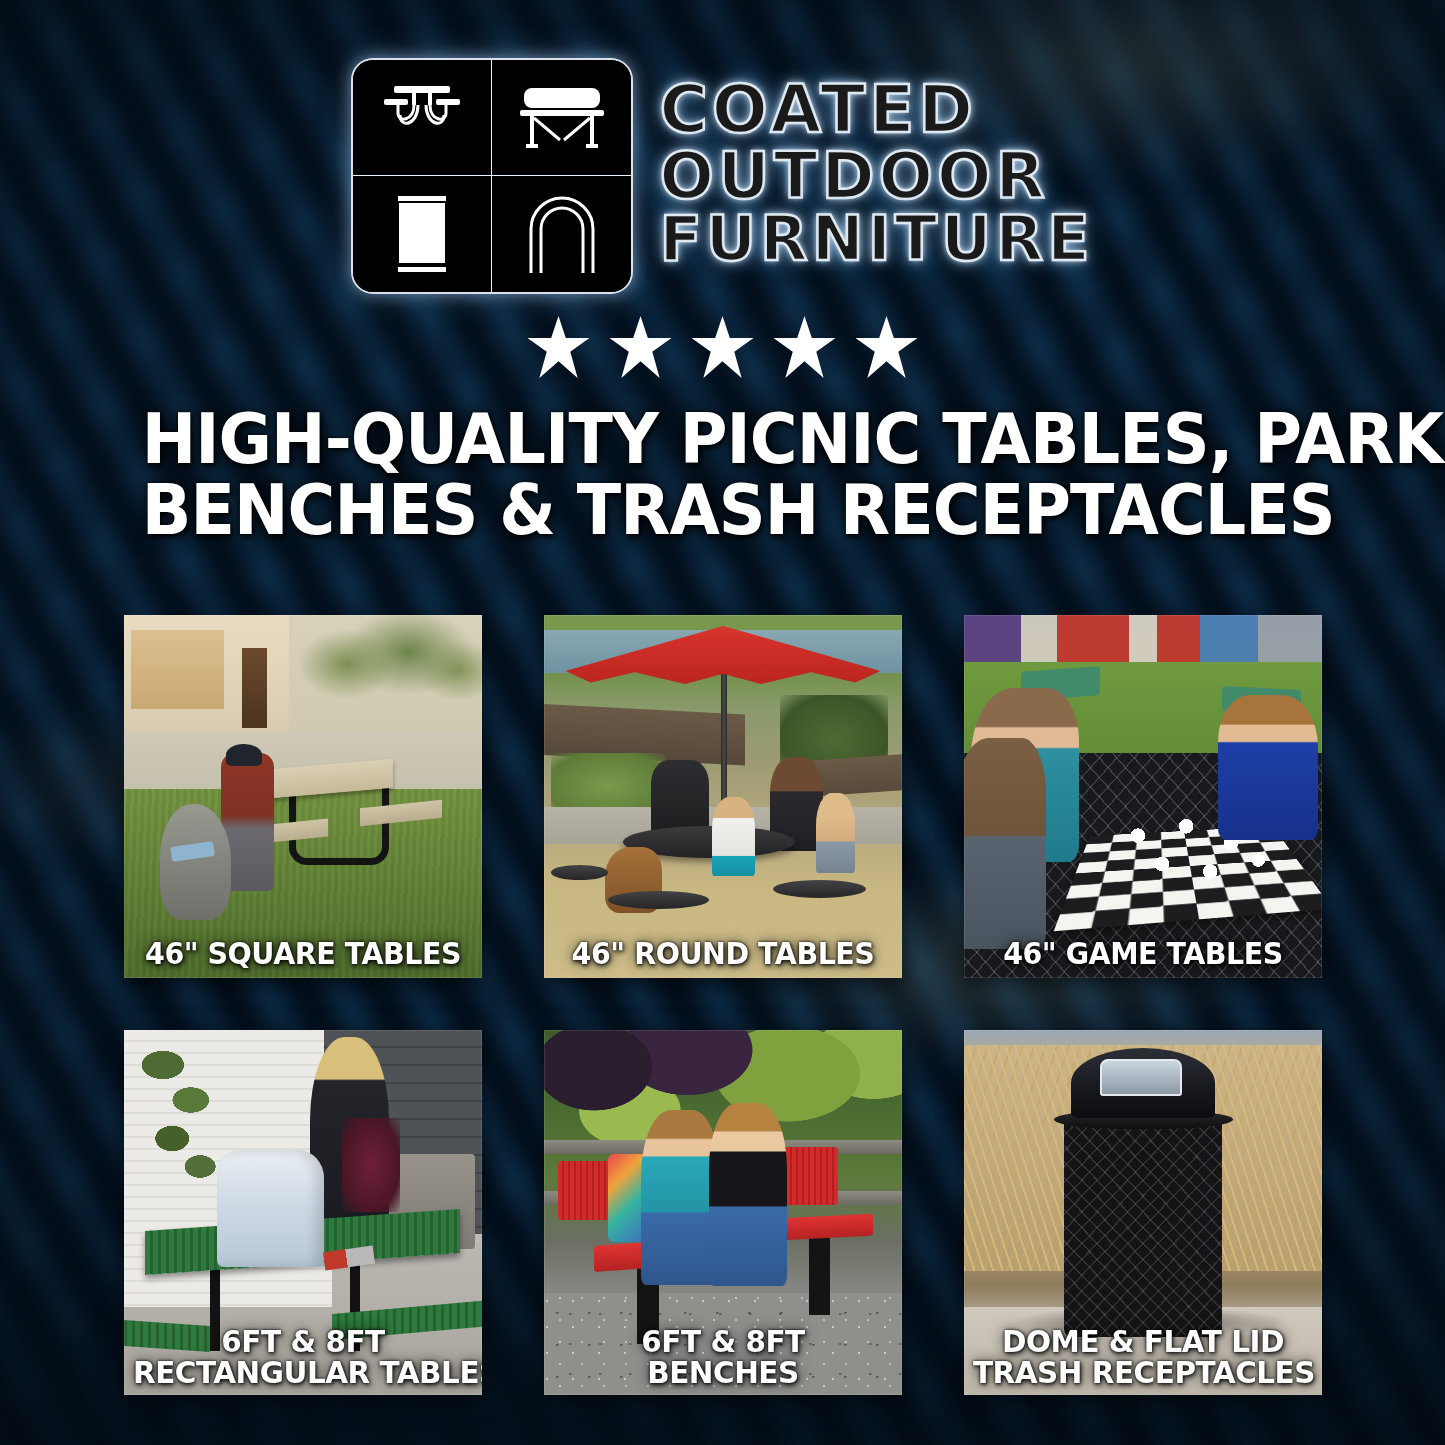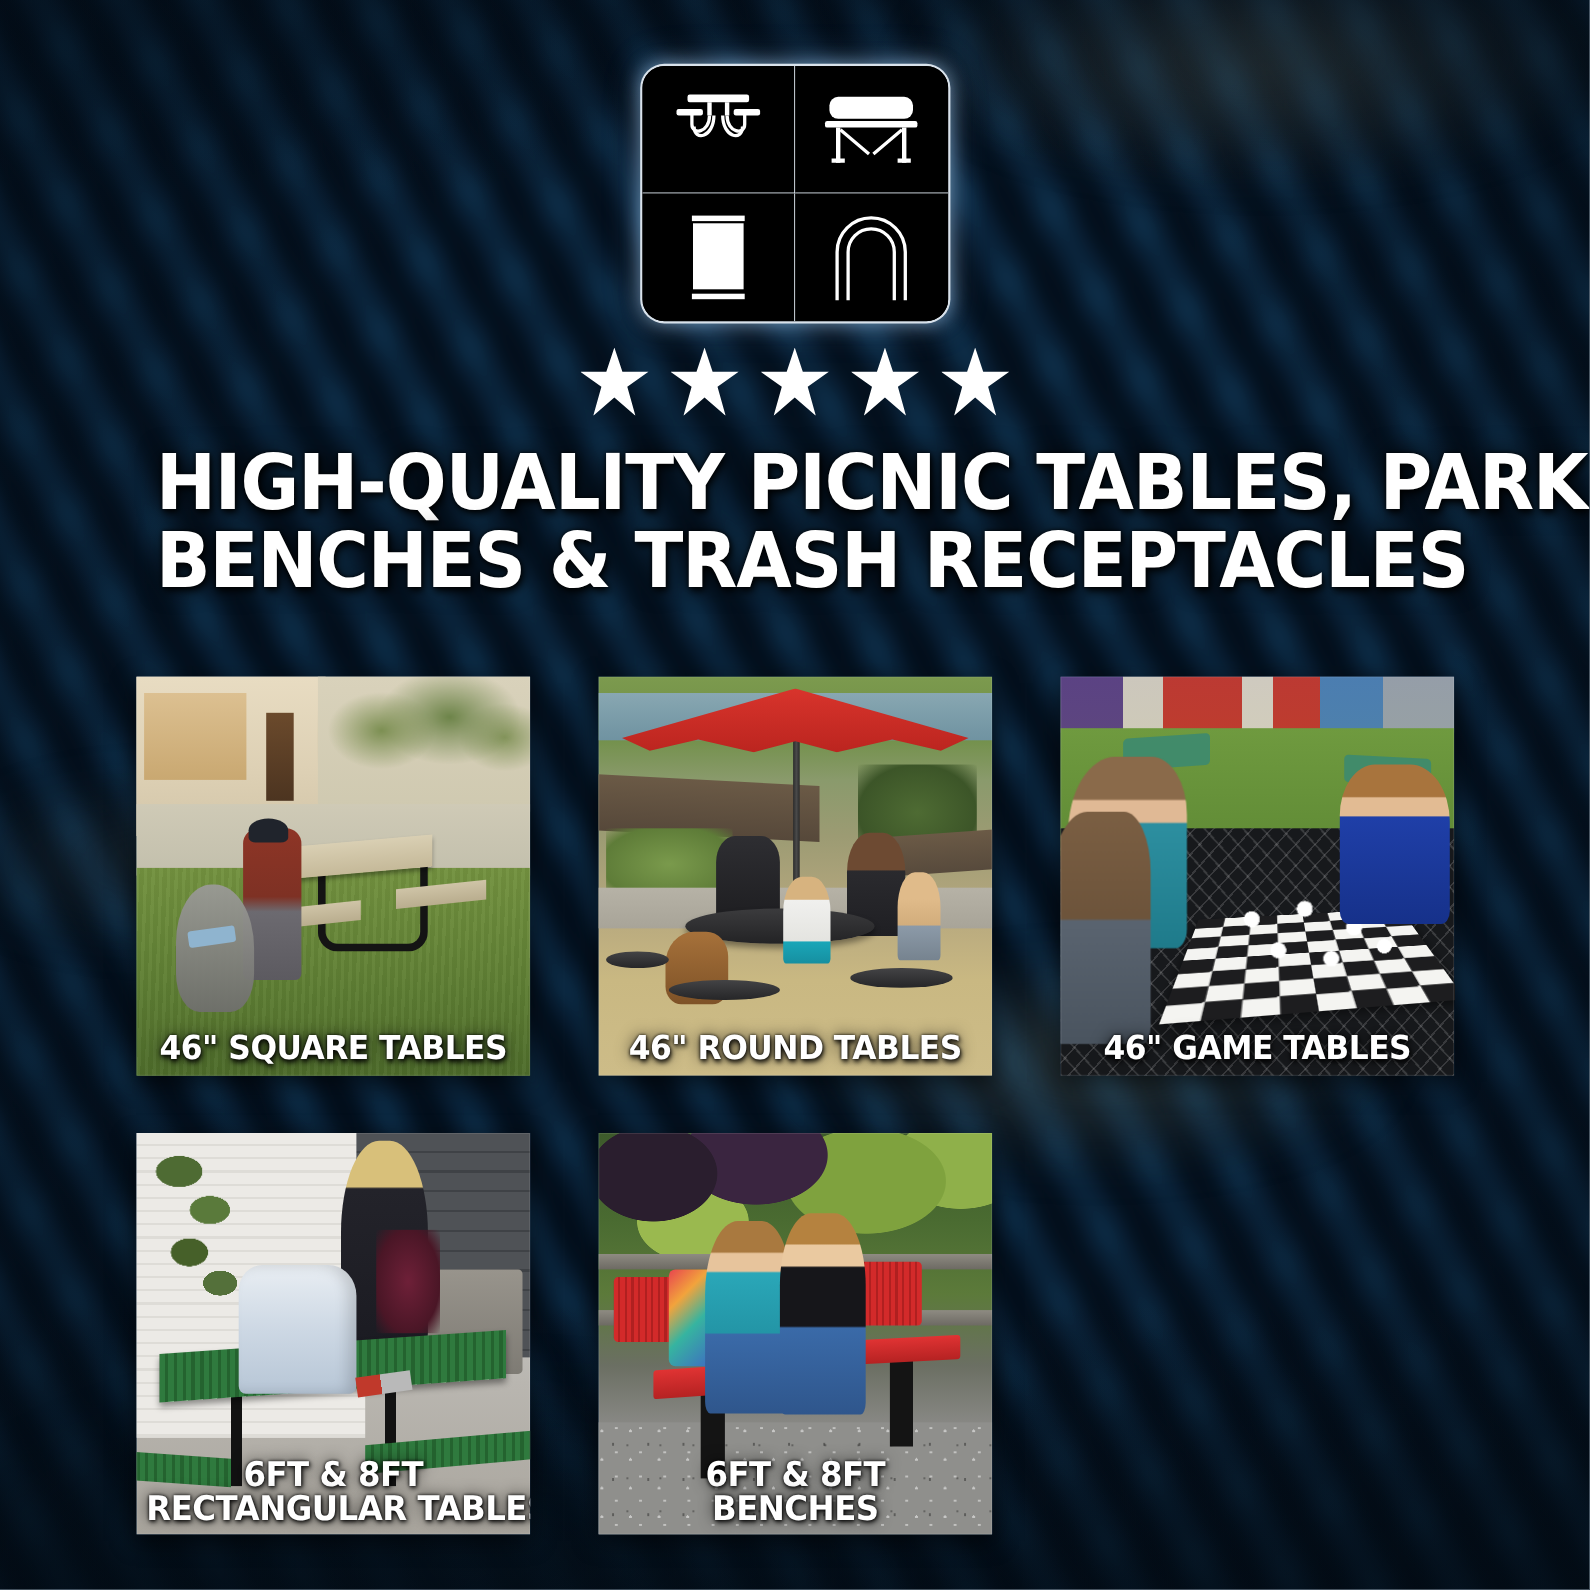--- a/index.html
+++ b/index.html
@@ -485,20 +485,25 @@
 
         <div class="logo-cell">
           <svg width="86" height="90" viewBox="0 0 86 90" fill="none" stroke="#ffffff" stroke-width="3">
             <path d="M12 84 L12 40 A31 31 0 0 1 74 40 L74 84"></path>
             <path d="M22 84 L22 40 A21 21 0 0 1 64 40 L64 84"></path>
           </svg>
         </div>
 
       </div>
 
+      <div class="logo-words">
+        <div class="logo-word w1">COATED</div>
+        <div class="logo-word w2">OUTDOOR</div>
+        <div class="logo-word w3">FURNITURE</div>
+      </div>
 
     </div>
 
     <div class="stars">
       <div class="star"></div>
       <div class="star"></div>
       <div class="star"></div>
       <div class="star"></div>
       <div class="star"></div>
     </div>
@@ -621,17 +626,34 @@
             <div class="t5-boy1"></div>
             <div class="t5-boy2"></div>
         </div>
         <div class="caption two-line">
           <span class="cline">6FT &amp; 8FT</span>
           <span class="cline">BENCHES</span>
         </div>
         <div class="frame-edge"></div>
       </div>
 
+      <div class="tile">
+        <div class="photo">
+          <div class="t6-bg"></div>
+            <div class="t6-grass"></div>
+            <div class="t6-path"></div>
+          <div class="t6-shadow"></div>
+          <div class="t6-body"></div>
+            <div class="t6-rim"></div>
+          <div class="t6-dome"></div>
+            <div class="t6-slot"></div>
+        </div>
+        <div class="caption two-line">
+          <span class="cline">DOME &amp; FLAT LID</span>
+          <span class="cline">TRASH RECEPTACLES</span>
+        </div>
+        <div class="frame-edge"></div>
+      </div>
 
     </div>
 
   </div>
 </div>
 
 </body></html>

